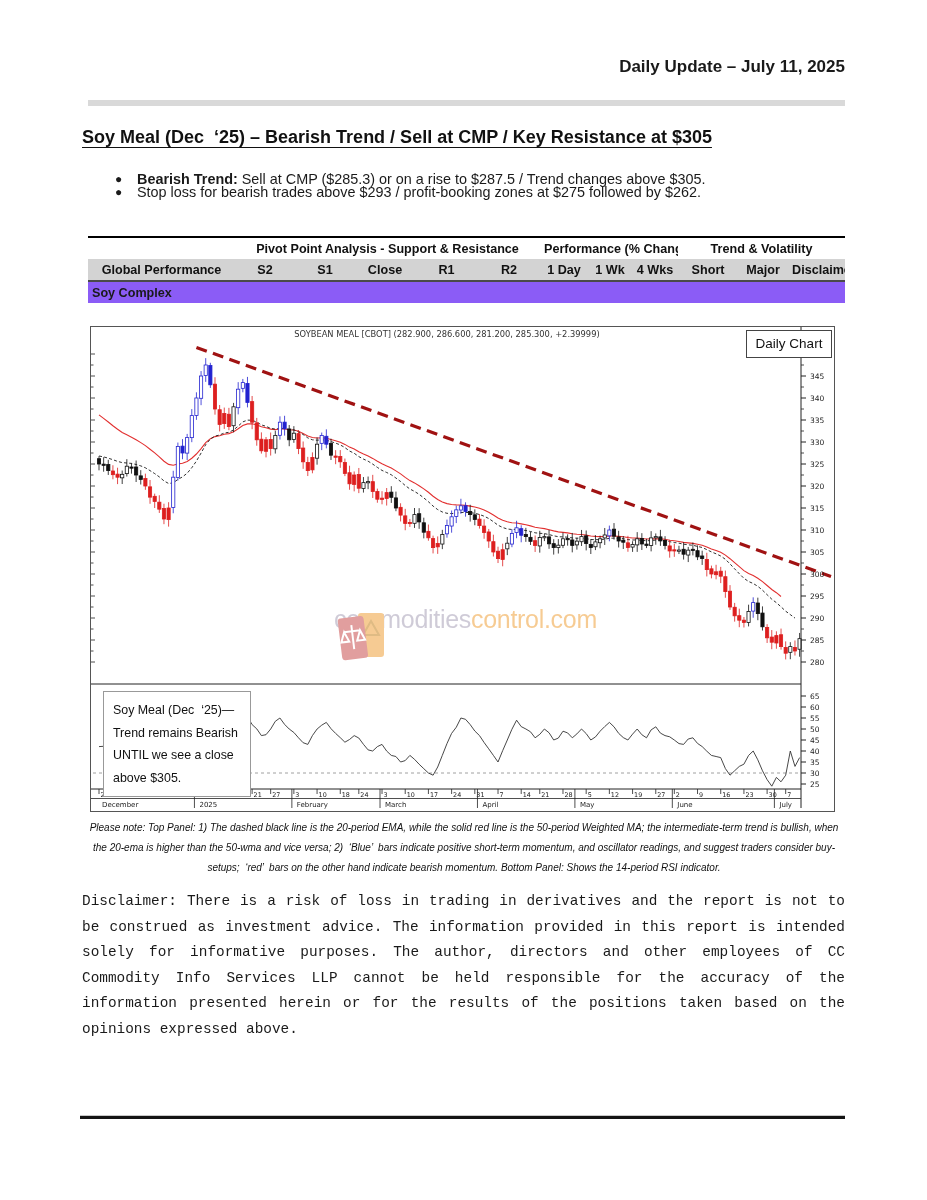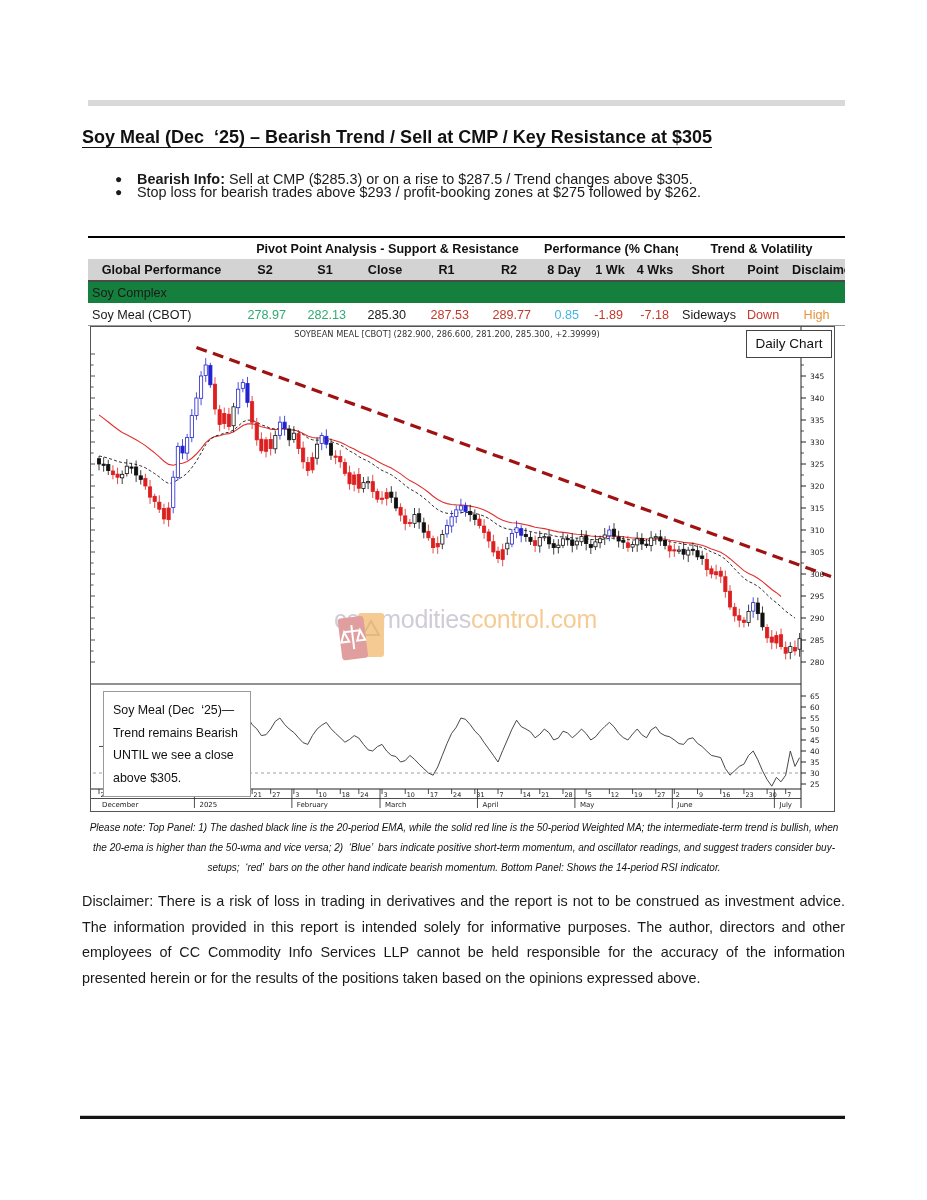--- a/index.html
+++ b/index.html
@@ -16,54 +16,55 @@
   .bullet{position:absolute;left:115px;width:740px;font-size:14.4px;color:#1a1a1a;}
   .bullet .dot{display:inline-block;width:22px;font-size:12px;vertical-align:1px;}
   .bullet b{font-weight:700;}
 
   
   table.pivot{position:absolute;top:236px;left:88px;width:757px;border-collapse:collapse;
     font-size:12.6px;border-top:2px solid #000;border-bottom:1px solid #9a9a9a;table-layout:fixed;padding-left:48px;}
   table.pivot td{padding:2px 4px;height:17px;white-space:nowrap;overflow:hidden;}
   tr.grp td{font-weight:700;text-align:center;background:#fff;color:#111;}
   tr.heads td{font-weight:700;text-align:center;background:#d3d3d3;border-bottom:2px solid #4a4a4a;color:#111;}
-  tr.sect td{font-weight:400;background:#15803d;text-align:left;border-bottom:1px solid #fff;}
+  tr.sect td{font-weight:700;background:#8b5cf6;text-align:left;border-bottom:1px solid #fff;}
   tr.datar td{background:#fff;}
 
   
   #chart{position:absolute;top:326px;left:90px;width:743px;height:484px;border:1px solid #555;background:#fff;}
   #chart svg{position:absolute;left:0;top:0;}
   #chart svg text{font-family:"DejaVu Sans",sans-serif;}
   .daily-badge{position:absolute;left:655px;top:3px;width:84px;height:26px;border:1px solid #444;
     background:#fff;text-align:center;line-height:26px;font-size:13.5px;color:#111;z-index:5;}
   .anno{position:absolute;left:12px;top:364px;width:128px;border:1px solid #999;background:#fff;
     padding:7px 9px;font-size:12.4px;line-height:22.5px;color:#111;z-index:4;}
   .wm{position:absolute;left:243px;top:278px;opacity:0.55;z-index:3;white-space:nowrap;}
   .wm .txt{font-size:25px;font-weight:400;letter-spacing:-0.3px;vertical-align:14px;}
   .wm .w1{color:#a9a2b8;}
   .wm .w2{color:#f0a23c;}
 
   .note{position:absolute;top:818px;left:83px;width:762px;font-style:italic;font-size:10px;
     line-height:20px;text-align:center;color:#111;}
   .disclaimer{position:absolute;top:889px;left:82px;width:763px;font-size:14.4px;line-height:25.5px;
-    text-align:justify;color:#1a1a1a;}
+    text-align:justify;color:#1a1a1a;font-family:Liberation Mono, monospace;}
   .foot-rule{position:absolute;top:1115px;left:80px;width:765px;height:3px;background:#141414;
     border-top:1px solid #c9c9c9;}
 </style>
 </head>
 <body>
 
 <div id="page">
 
+  <div class="hdr-date">Daily Update – July 11, 2025</div>
   <div class="gray-bar"></div>
 
   <div class="sec-title">Soy Meal (Dec &nbsp;‘25) – Bearish Trend / Sell at CMP / Key Resistance at $305</div>
 
   <div class="bullet" style="top:171px;">
-    <span class="dot">●</span><b>Bearish Info:</b><span> Sell at CMP ($285.3) or on a rise to $287.5 / Trend changes above $305.</span>
+    <span class="dot">●</span><b>Bearish Trend:</b><span> Sell at CMP ($285.3) or on a rise to $287.5 / Trend changes above $305.</span>
   </div>
   <div class="bullet" style="top:184px;">
     <span class="dot">●</span><b></b><span>Stop loss for bearish trades above $293 / profit-booking zones at $275 followed by $262.</span>
   </div>
 
   <table class="pivot">
     <colgroup id="t-cols">
         <col style="width: 147px;">
         <col style="width: 60px;">
         <col style="width: 60px;">
@@ -84,43 +85,29 @@
           <td colspan="3">Performance (% Change)</td>
           <td colspan="3">Trend &amp; Volatility</td>
         </tr>
       <tr class="heads" id="row-heads">
           <td>Global Performance</td>
           <td>S2</td>
           <td>S1</td>
           <td>Close</td>
           <td>R1</td>
           <td>R2</td>
-          <td>8 Day</td>
+          <td>1 Day</td>
           <td>1 Wk</td>
           <td>4 Wks</td>
           <td>Short</td>
-          <td>Point</td>
+          <td>Major</td>
           <td>Disclaimer</td>
         </tr>
       <tr class="sect" id="row-section">
           <td colspan="12">Soy Complex</td>
-        </tr>
-      <tr class="datar" id="row-data">
-          <td>Soy Meal (CBOT)</td>
-          <td style="text-align: right; color: rgb(47, 170, 115); padding-right: 9px;">278.97</td>
-          <td style="text-align: right; color: rgb(47, 170, 115); padding-right: 9px;">282.13</td>
-          <td style="text-align: right; color: rgb(26, 26, 26); padding-right: 9px;">285.30</td>
-          <td style="text-align: right; color: rgb(194, 58, 44); padding-right: 9px;">287.53</td>
-          <td style="text-align: right; color: rgb(194, 58, 44); padding-right: 9px;">289.77</td>
-          <td style="text-align: right; color: rgb(69, 181, 230); padding-right: 9px;">0.85</td>
-          <td style="text-align: right; color: rgb(194, 58, 44); padding-right: 9px;">-1.89</td>
-          <td style="text-align: right; color: rgb(194, 58, 44); padding-right: 9px;">-7.18</td>
-          <td style="text-align: center; color: rgb(26, 26, 26);">Sideways</td>
-          <td style="text-align: center; color: rgb(194, 58, 44);">Down</td>
-          <td style="text-align: center; color: rgb(232, 148, 61);">High</td>
         </tr>
     </tbody>
   </table>
 
   <div id="chart">
     <svg id="chart-svg" width="741" height="482" viewBox="0 0 741 482">
         <polyline points="8.0,87.9 12.6,91.4 17.3,95.0 21.9,98.7 26.6,102.3 31.2,105.5 35.8,107.8 40.5,110.2 45.1,112.8 49.8,115.6 54.4,118.6 59.0,122.2 63.7,125.9 68.3,129.8 73.0,134.2 77.6,137.4 82.2,138.3 86.9,137.0 91.5,136.2 96.2,134.4 100.8,131.2 105.4,127.0 110.1,121.6 114.7,115.7 119.4,111.7 124.0,109.6 128.6,108.7 133.3,107.2 137.9,106.6 142.6,104.8 147.2,101.8 151.8,98.5 156.5,96.9 161.1,96.8 165.8,97.9 170.4,99.7 175.0,100.7 179.7,102.1 184.3,102.6 188.9,102.0 193.6,102.0 198.2,102.8 202.9,103.0 207.5,104.3 212.1,106.5 216.8,109.1 221.4,110.5 226.1,111.0 230.7,110.8 235.3,111.3 240.0,112.5 244.6,113.7 249.3,115.2 253.9,117.4 258.5,120.1 263.2,122.1 267.8,124.8 272.5,127.0 277.1,128.9 281.7,131.4 286.4,134.3 291.0,136.8 295.7,138.9 300.3,141.1 304.9,143.9 309.6,146.9 314.2,150.4 318.9,153.6 323.5,155.9 328.1,158.7 332.8,161.9 337.4,165.3 342.1,169.2 346.7,172.5 351.3,175.0 356.0,176.6 360.6,177.5 365.3,177.9 369.9,178.0 374.5,178.4 379.2,179.1 383.8,180.0 388.5,181.3 393.1,183.0 397.7,185.2 402.4,188.0 407.0,191.0 411.7,193.2 416.3,194.8 420.9,195.7 425.6,196.0 430.2,196.9 434.9,197.8 439.5,198.9 444.1,200.3 448.8,201.0 453.4,201.6 458.1,202.7 462.7,203.9 467.3,204.9 472.0,205.4 476.6,205.9 481.3,206.8 485.9,207.3 490.5,207.5 495.2,208.1 499.8,209.0 504.5,209.4 509.1,209.6 513.7,209.4 518.4,209.0 523.0,209.0 527.7,209.4 532.3,209.8 536.9,210.5 541.6,211.0 546.2,211.1 550.8,211.5 555.5,212.0 560.1,211.9 564.8,211.7 569.4,211.9 574.0,212.3 578.7,213.2 583.3,213.8 588.0,214.5 592.6,215.4 597.2,215.9 601.9,216.4 606.5,217.3 611.2,218.3 615.8,220.0 620.4,221.9 625.1,223.5 629.7,225.3 634.4,228.1 639.0,231.7 643.6,235.7 648.3,239.7 652.9,243.6 657.6,246.5 662.2,248.5 666.8,251.2 671.5,254.6 676.1,258.5 680.8,262.5 685.4,265.7 690.0,269.5" fill="none" stroke="#e23030" stroke-width="1.1"></polyline>
         <polyline points="8.0,129.0 12.6,129.9 17.3,131.2 21.9,132.7 26.6,134.4 31.2,135.6 35.8,136.0 40.5,136.4 45.1,137.5 49.8,138.9 54.4,140.8 59.0,143.6 63.7,146.6 68.3,149.9 73.0,153.9 77.6,156.5 82.2,155.9 86.9,152.4 91.5,149.9 96.2,146.2 100.8,140.7 105.4,134.1 110.1,126.0 114.7,117.7 119.4,112.0 124.0,109.1 128.6,108.0 133.3,106.0 137.9,105.3 142.6,102.9 147.2,99.1 151.8,94.9 156.5,93.1 161.1,93.3 165.8,95.1 170.4,97.9 175.0,99.3 179.7,101.4 184.3,102.1 188.9,101.4 193.6,101.4 198.2,102.5 202.9,102.9 207.5,104.7 212.1,107.5 216.8,110.9 221.4,112.8 226.1,113.2 230.7,112.8 235.3,113.2 240.0,114.6 244.6,116.1 249.3,117.9 253.9,120.6 258.5,124.0 263.2,126.3 267.8,129.6 272.5,132.1 277.1,134.2 281.7,137.1 286.4,140.4 291.0,143.4 295.7,145.5 300.3,147.8 304.9,151.0 309.6,154.5 314.2,158.5 318.9,162.0 323.5,164.4 328.1,167.3 332.8,170.9 337.4,174.7 342.1,179.1 346.7,182.6 351.3,185.0 356.0,186.3 360.6,186.6 365.3,186.2 369.9,185.5 374.5,185.4 379.2,185.6 383.8,186.3 388.5,187.5 393.1,189.2 397.7,191.5 402.4,194.7 407.0,198.2 411.7,200.5 416.3,202.0 420.9,202.5 425.6,202.3 430.2,202.9 434.9,203.5 439.5,204.5 444.1,205.8 448.8,206.3 453.4,206.6 458.1,207.6 462.7,208.8 467.3,209.7 472.0,209.9 476.6,210.2 481.3,210.9 485.9,211.2 490.5,211.1 495.2,211.6 499.8,212.5 504.5,212.7 509.1,212.6 513.7,212.2 518.4,211.3 523.0,211.1 527.7,211.4 532.3,211.7 536.9,212.6 541.6,213.0 546.2,212.9 550.8,213.3 555.5,213.8 560.1,213.5 564.8,213.1 569.4,213.2 574.0,213.7 578.7,214.7 583.3,215.5 588.0,216.2 592.6,217.2 597.2,217.8 601.9,218.3 606.5,219.4 611.2,220.5 615.8,222.6 620.4,224.9 625.1,226.8 629.7,229.0 634.4,232.3 639.0,236.9 643.6,241.8 648.3,246.7 652.9,251.3 657.6,254.5 662.2,256.5 666.8,259.3 671.5,263.2 676.1,267.7 680.8,272.2 685.4,275.7 690.0,279.8 694.7,284.2 699.3,287.6 704.0,291.1" fill="none" stroke="#1a1a1a" stroke-width="0.9" stroke-dasharray="3,2.2"></polyline>
         <line x1="8" y1="129.07999999999996" x2="8" y2="143.34247233315472" stroke="#101010" stroke-width="0.8"></line>
         <rect x="6.4" y="131.72000000000006" width="3.2" height="5.279999999999944" fill="#101010" stroke="#101010" stroke-width="0.8"></rect>

